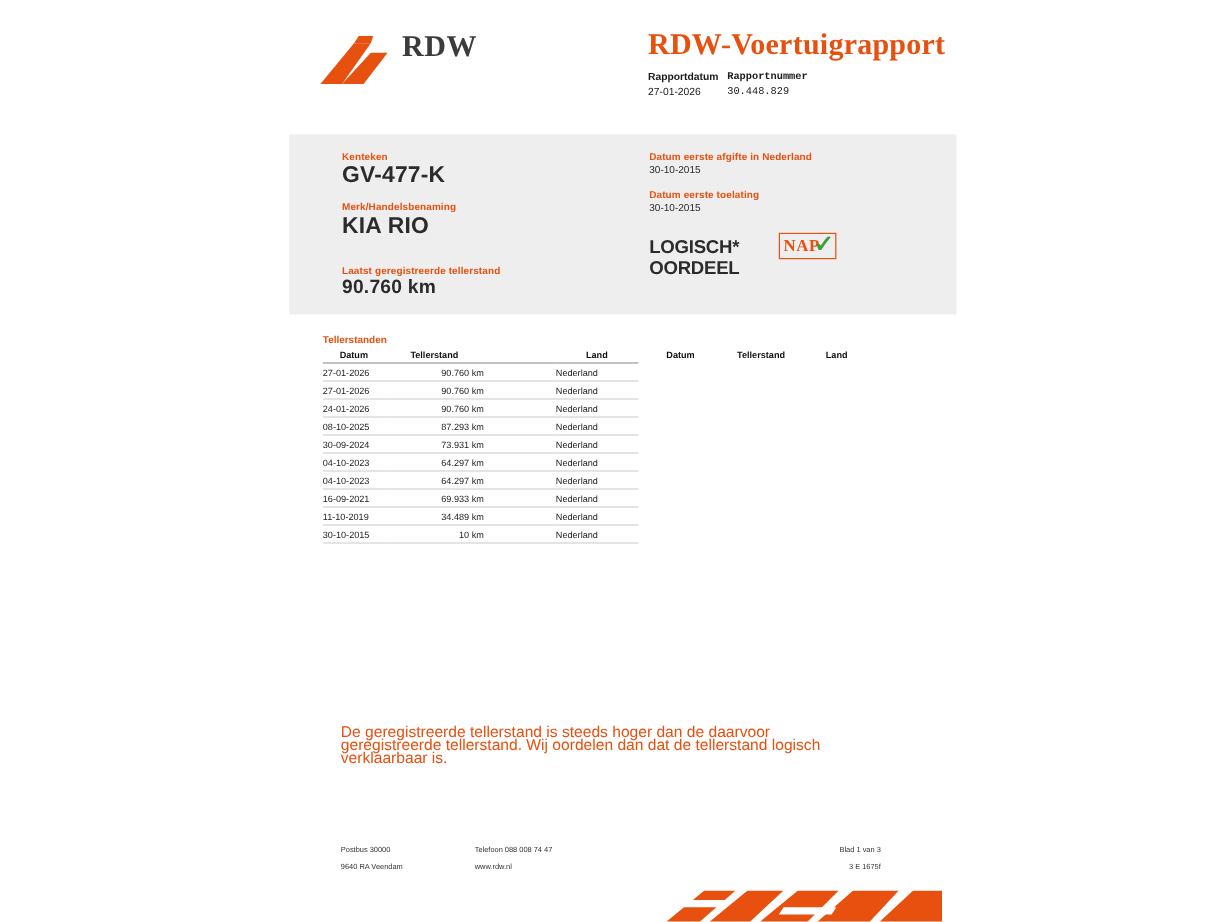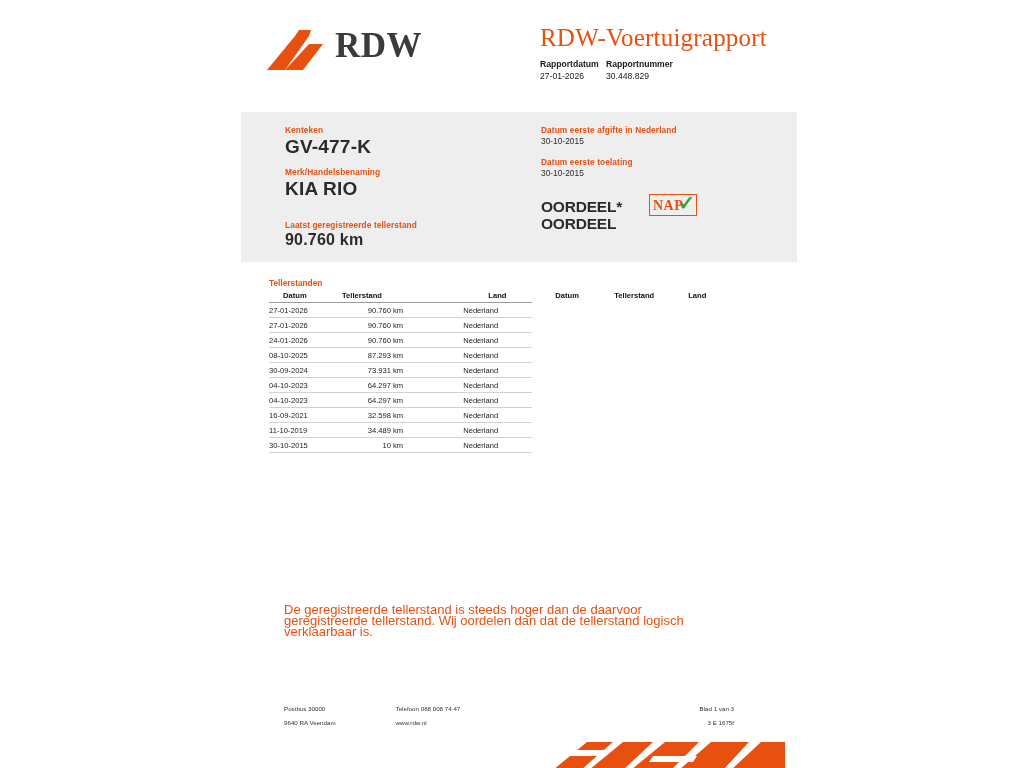--- a/index.html
+++ b/index.html
@@ -34,48 +34,48 @@
     left: 0;
     top: 12px;
     width: 64px;
     height: 44px;
   }
   .logo-text {
     position: absolute;
     left: 70px;
     top: 8px;
     font-family: "Liberation Serif", serif;
-    font-size: 35px;
+    font-size: 25px;
     font-weight: bold;
     letter-spacing: 0.5px;
     color: #3b3b3b;
   }
 
   .report-title {
     position: absolute;
     left: 540px;
     top: 24px;
     font-family: "Liberation Serif", serif;
     font-size: 25px;
-    font-weight: normal;
+    font-weight: bold;
     color: #e8500f;
     letter-spacing: 0.2px;
   }
   .report-meta {
     position: absolute;
     left: 540px;
     top: 58px;
     width: 430px;
     font-size: 8.5px;
   }
   .report-meta .cols {
     display: flex;
   }
   .report-meta .col-a { width: 66px; }
-  .report-meta .col-b { width: 200px; }
+  .report-meta .col-b { width: 200px; font-family: Liberation Mono, monospace; }
   .report-meta .lbl {
     font-weight: bold;
     color: #1a1a1a;
     font-size: 8.6px;
     line-height: 12px;
   }
   .report-meta .val {
     color: #1a1a1a;
     font-size: 8.6px;
     line-height: 12px;
@@ -305,21 +305,21 @@
         <div class="sum-label">Datum eerste afgifte in Nederland</div>
         <div class="sum-value-small">30-10-2015</div>
       </div>
       <div class="blk">
         <div class="sum-label">Datum eerste toelating</div>
         <div class="sum-value-small">30-10-2015</div>
       </div>
     </div>
 
     <div class="oordeel">
-      <div>OORDEEL*</div>
+      <div>LOGISCH*</div>
       <div>OORDEEL</div>
     </div>
 
     <div class="nap-badge">
       <span class="nap-text">NAP</span>
       <span class="nap-check">✓</span>
     </div>
   </div>
 
   <div class="table-section">
@@ -395,21 +395,21 @@
             <td class="c-datum">04-10-2023</td>
             <td class="c-stand">64.297 km</td>
             <td class="c-land">Nederland</td>
             <td class="c-gap"></td>
             <td class="c-datum2"></td>
             <td class="c-stand2"></td>
             <td class="c-land2"></td>
           </tr>
           <tr>
             <td class="c-datum">16-09-2021</td>
-            <td class="c-stand">32.598 km</td>
+            <td class="c-stand">69.933 km</td>
             <td class="c-land">Nederland</td>
             <td class="c-gap"></td>
             <td class="c-datum2"></td>
             <td class="c-stand2"></td>
             <td class="c-land2"></td>
           </tr>
           <tr>
             <td class="c-datum">11-10-2019</td>
             <td class="c-stand">34.489 km</td>
             <td class="c-land">Nederland</td>

